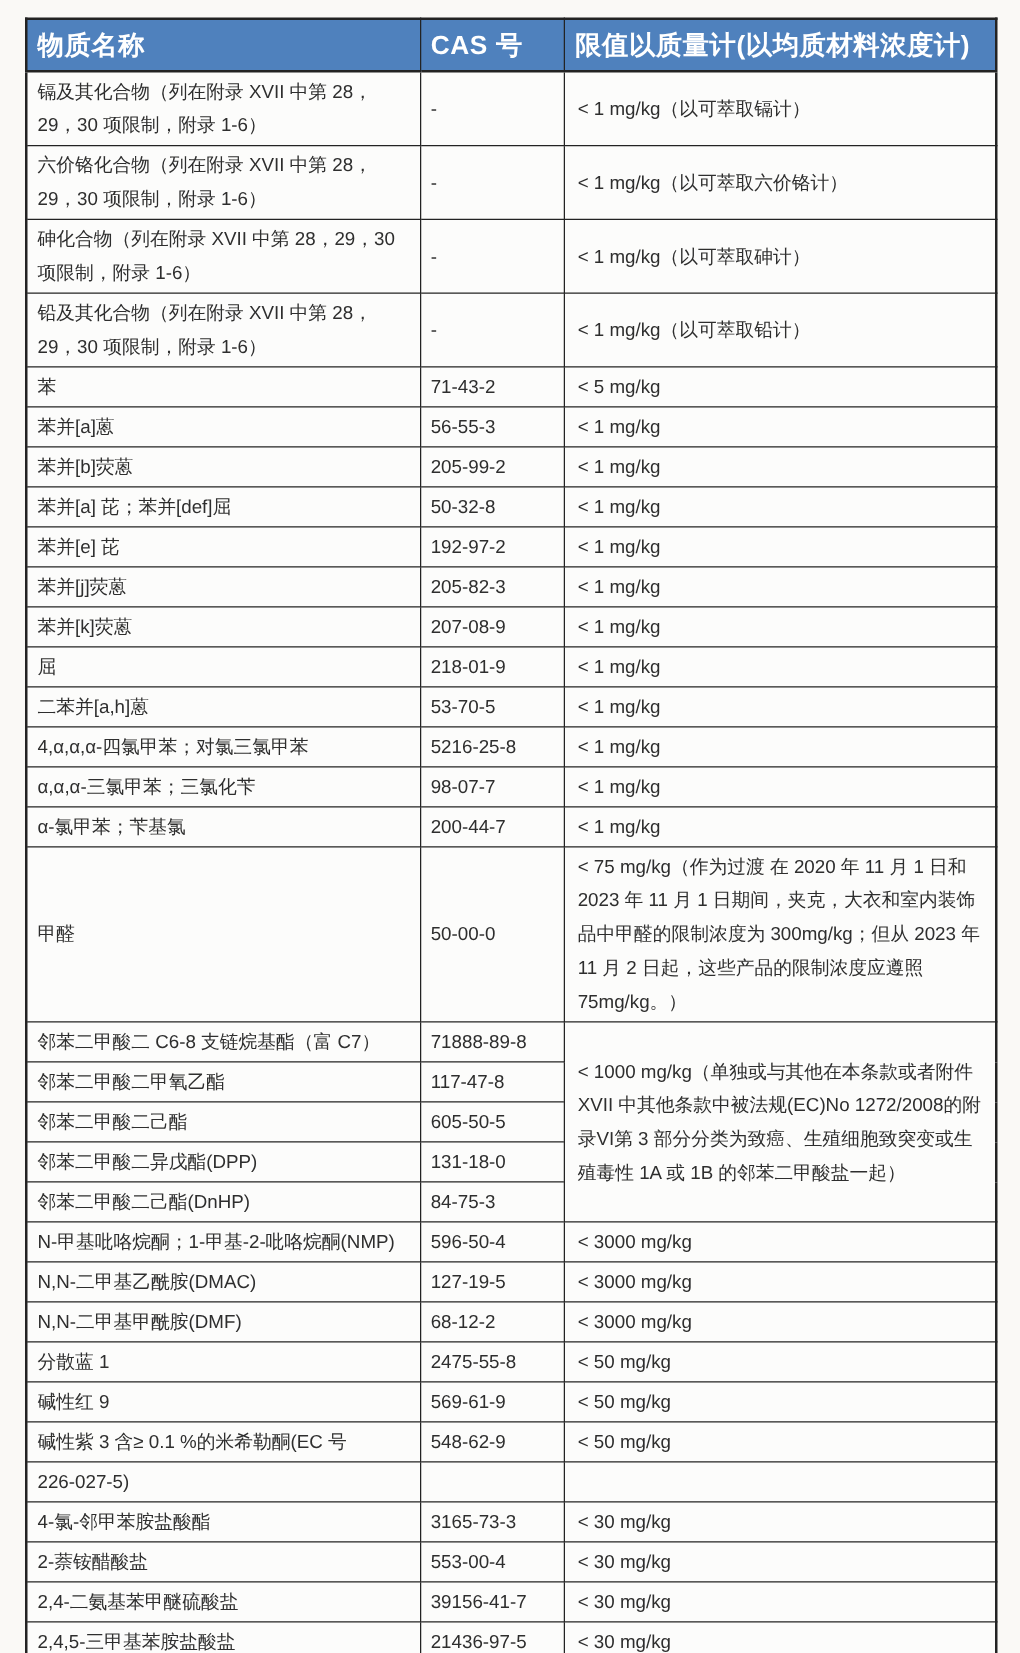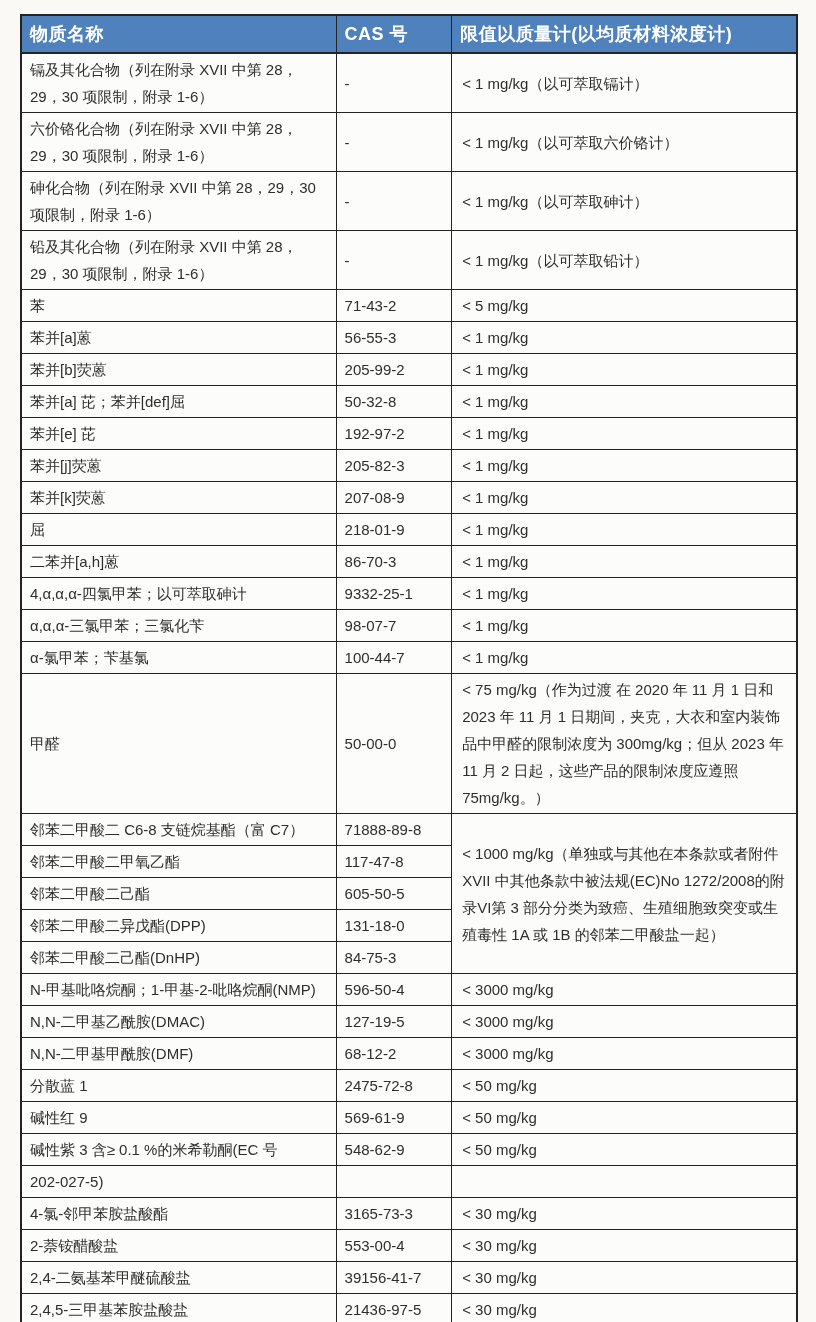--- a/index.html
+++ b/index.html
@@ -29,21 +29,21 @@
     background:var(--cell-bg);
     border:2px solid var(--border);
   }
   col.c1{width:40.6%;}
   col.c2{width:14.9%;}
   col.c3{width:44.5%;}
   thead th{
     background:var(--header-bg);
     color:var(--header-text);
     font-weight:bold;
-    font-size:18px;
+    font-size:21px;
     text-align:left;
     padding:6px 8px;
     border:1px solid var(--border);
     border-bottom:2px solid var(--border);
     letter-spacing:0.5px;
   }
   tbody td{
     border:1px solid var(--border);
     font-size:15px;
     line-height:1.8;
@@ -129,36 +129,36 @@
           <td class="c-cas">207-08-9</td>
           <td class="c-limit">&lt; 1 mg/kg</td>
         </tr>
         <tr>
           <td class="c-name">屈</td>
           <td class="c-cas">218-01-9</td>
           <td class="c-limit">&lt; 1 mg/kg</td>
         </tr>
         <tr>
           <td class="c-name">二苯并[a,h]蒽</td>
-          <td class="c-cas">86-70-3</td>
-          <td class="c-limit">&lt; 1 mg/kg</td>
-        </tr>
-        <tr>
-          <td class="c-name">4,α,α,α-四氯甲苯；以可萃取砷计</td>
-          <td class="c-cas">9332-25-1</td>
+          <td class="c-cas">53-70-5</td>
+          <td class="c-limit">&lt; 1 mg/kg</td>
+        </tr>
+        <tr>
+          <td class="c-name">4,α,α,α-四氯甲苯；对氯三氯甲苯</td>
+          <td class="c-cas">5216-25-8</td>
           <td class="c-limit">&lt; 1 mg/kg</td>
         </tr>
         <tr>
           <td class="c-name">α,α,α-三氯甲苯；三氯化苄</td>
           <td class="c-cas">98-07-7</td>
           <td class="c-limit">&lt; 1 mg/kg</td>
         </tr>
         <tr>
           <td class="c-name">α-氯甲苯；苄基氯</td>
-          <td class="c-cas">100-44-7</td>
+          <td class="c-cas">200-44-7</td>
           <td class="c-limit">&lt; 1 mg/kg</td>
         </tr>
         <tr>
           <td class="c-name">甲醛</td>
           <td class="c-cas">50-00-0</td>
           <td class="c-limit">&lt; 75 mg/kg（作为过渡 在 2020 年 11 月 1 日和 2023 年 11 月 1 日期间，夹克，大衣和室内装饰品中甲醛的限制浓度为 300mg/kg；但从 2023 年 11 月 2 日起，这些产品的限制浓度应遵照 75mg/kg。）</td>
         </tr>
         <tr>
           <td class="c-name">邻苯二甲酸二 C6-8 支链烷基酯（富 C7）</td>
           <td class="c-cas">71888-89-8</td>
@@ -190,35 +190,35 @@
           <td class="c-cas">127-19-5</td>
           <td class="c-limit">&lt; 3000 mg/kg</td>
         </tr>
         <tr>
           <td class="c-name">N,N-二甲基甲酰胺(DMF)</td>
           <td class="c-cas">68-12-2</td>
           <td class="c-limit">&lt; 3000 mg/kg</td>
         </tr>
         <tr>
           <td class="c-name">分散蓝 1</td>
-          <td class="c-cas">2475-72-8</td>
+          <td class="c-cas">2475-55-8</td>
           <td class="c-limit">&lt; 50 mg/kg</td>
         </tr>
         <tr>
           <td class="c-name">碱性红 9</td>
           <td class="c-cas">569-61-9</td>
           <td class="c-limit">&lt; 50 mg/kg</td>
         </tr>
         <tr>
           <td class="c-name">碱性紫 3 含≥ 0.1 %的米希勒酮(EC 号</td>
           <td class="c-cas">548-62-9</td>
           <td class="c-limit">&lt; 50 mg/kg</td>
         </tr>
         <tr>
-          <td class="c-name">202-027-5)</td>
+          <td class="c-name">226-027-5)</td>
           <td class="c-cas"></td>
           <td class="c-limit"></td>
         </tr>
         <tr>
           <td class="c-name">4-氯-邻甲苯胺盐酸酯</td>
           <td class="c-cas">3165-73-3</td>
           <td class="c-limit">&lt; 30 mg/kg</td>
         </tr>
         <tr>
           <td class="c-name">2-萘铵醋酸盐</td>

